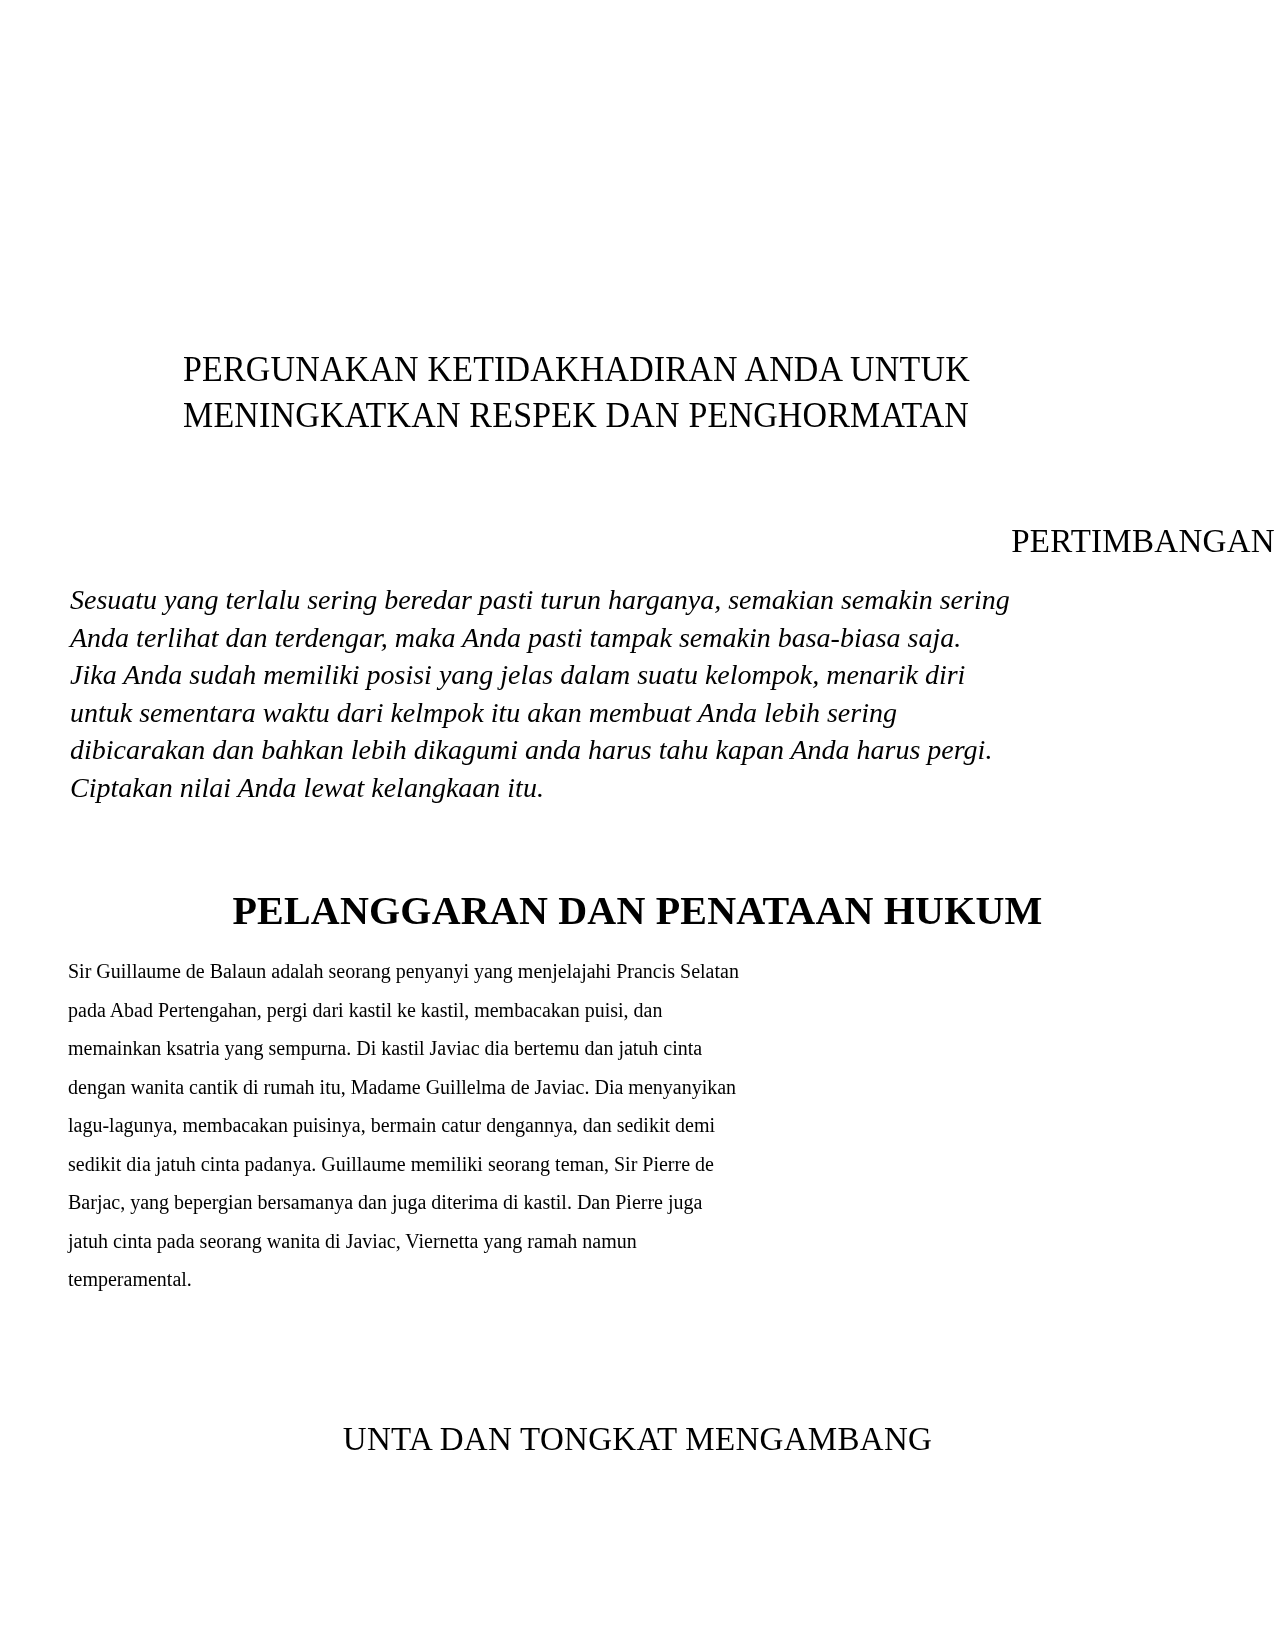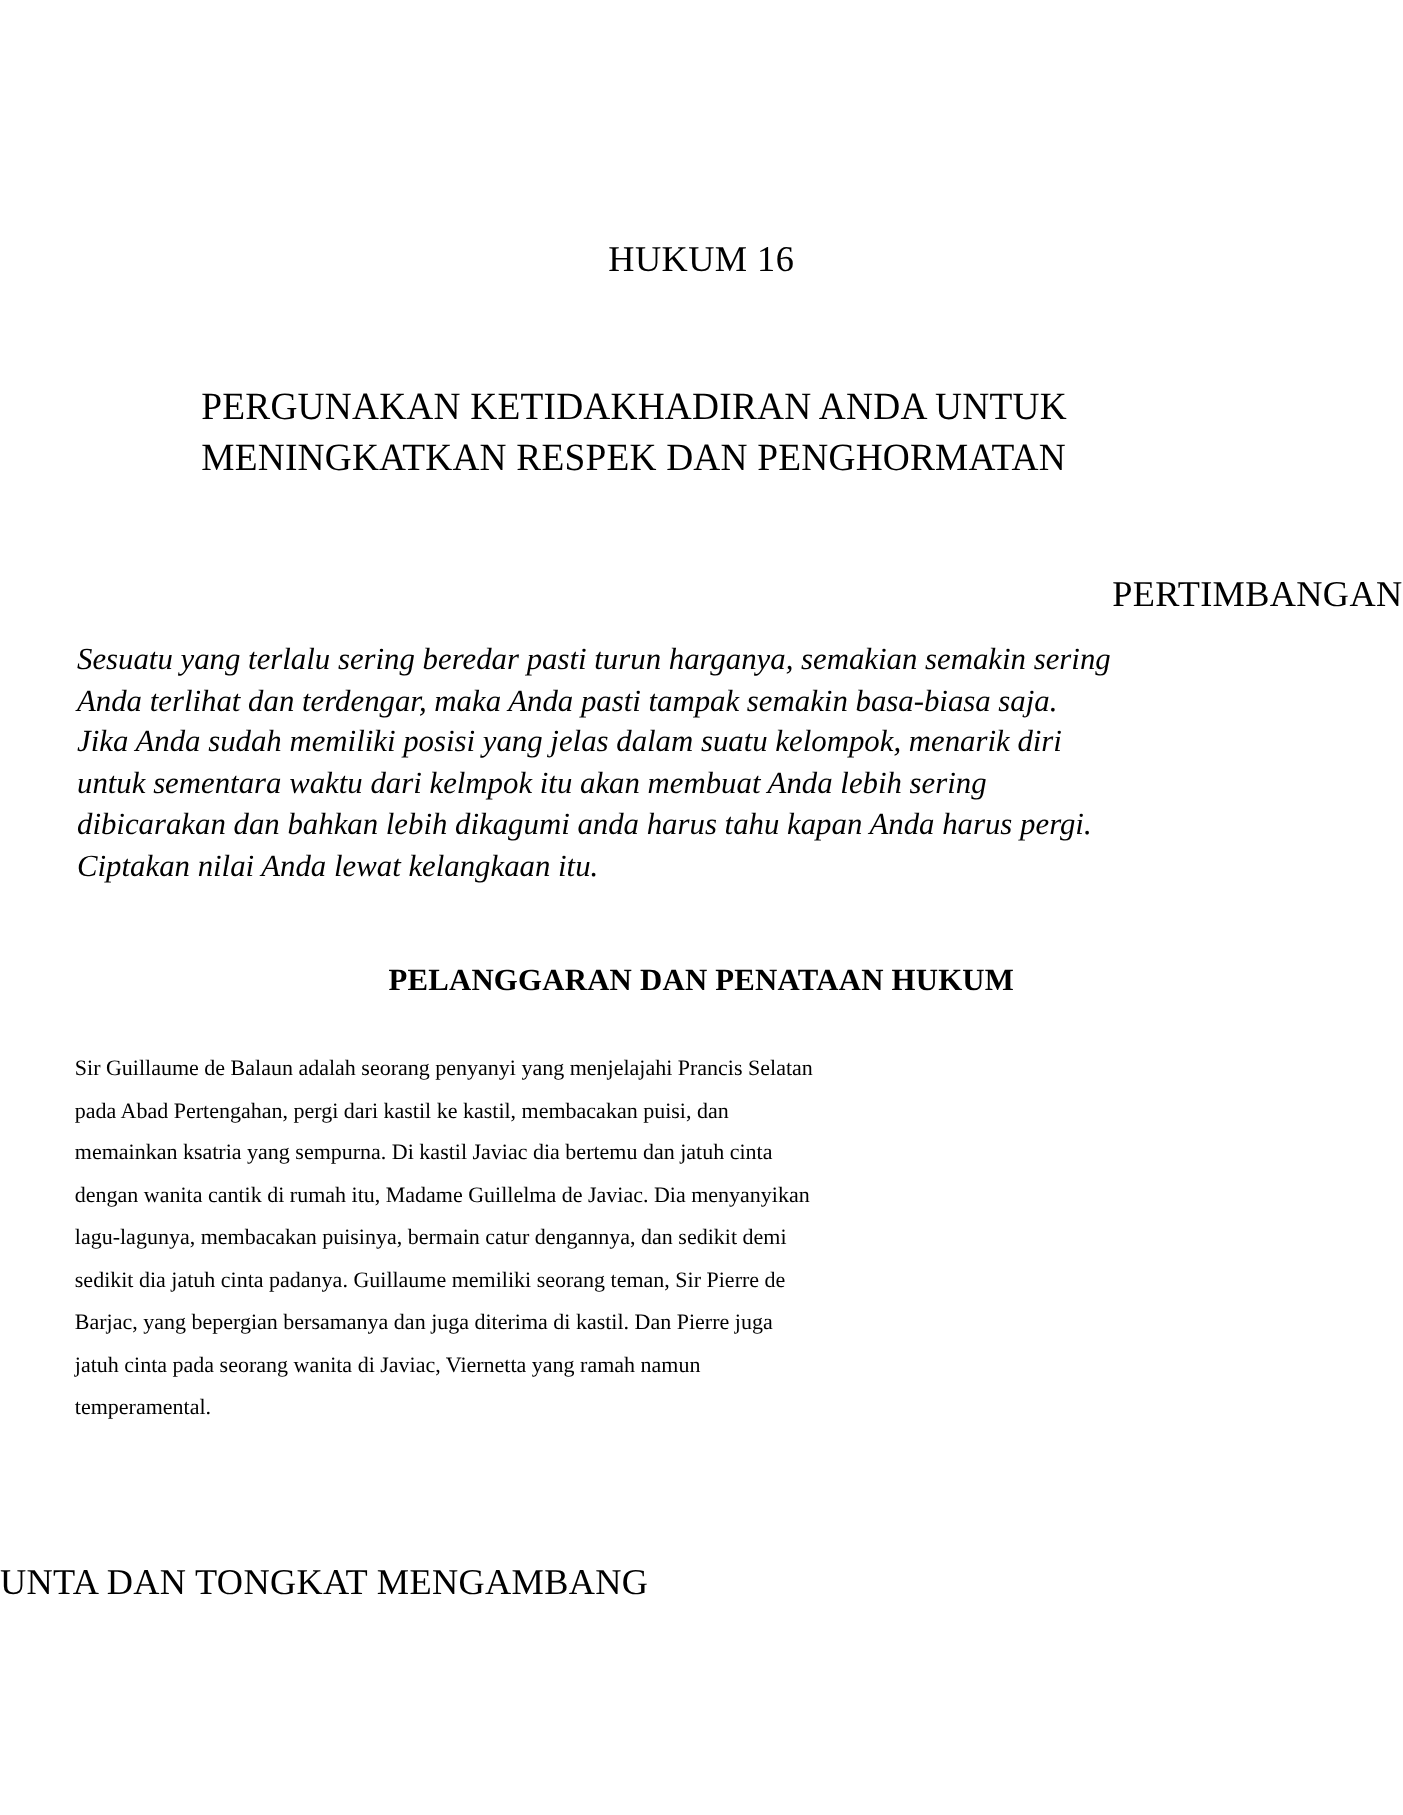--- a/index.html
+++ b/index.html
@@ -72,21 +72,21 @@
     white-space: pre-line;
   }
 
   
   .violation-heading {
     position: absolute;
     left: 0;
     right: 0;
     top: 848px;
     text-align: center;
-    font-size: 28px;
+    font-size: 40px;
     font-weight: bold;
     letter-spacing: 0.2px;
     line-height: 1.15;
   }
 
   
   .violation-body {
     position: absolute;
     left: 68px;
     width: 1082px;
@@ -96,32 +96,32 @@
     text-align: left;
     white-space: pre-line;
   }
 
   
   .closing-heading {
     position: absolute;
     left: 0;
     right: 0;
     top: 1388px;
+    text-align: center;
     font-size: 33px;
     font-weight: normal;
     letter-spacing: 0.3px;
     line-height: 1.1;
   }
 </style>
 </head>
 <body>
 
 <div class="page">
 
-  <h1 class="law-number">HUKUM 16</h1>
 
   <h2 class="law-statement">PERGUNAKAN KETIDAKHADIRAN ANDA UNTUK
 MENINGKATKAN RESPEK DAN PENGHORMATAN</h2>
 
   <h3 class="consideration-heading">PERTIMBANGAN</h3>
 
   <p class="consideration-body">Sesuatu yang terlalu sering beredar pasti turun harganya, semakian semakin sering
 Anda terlihat dan terdengar, maka Anda pasti tampak semakin basa-biasa saja.
 Jika Anda sudah memiliki posisi yang jelas dalam suatu kelompok, menarik diri
 untuk sementara waktu dari kelmpok itu akan membuat Anda lebih sering

